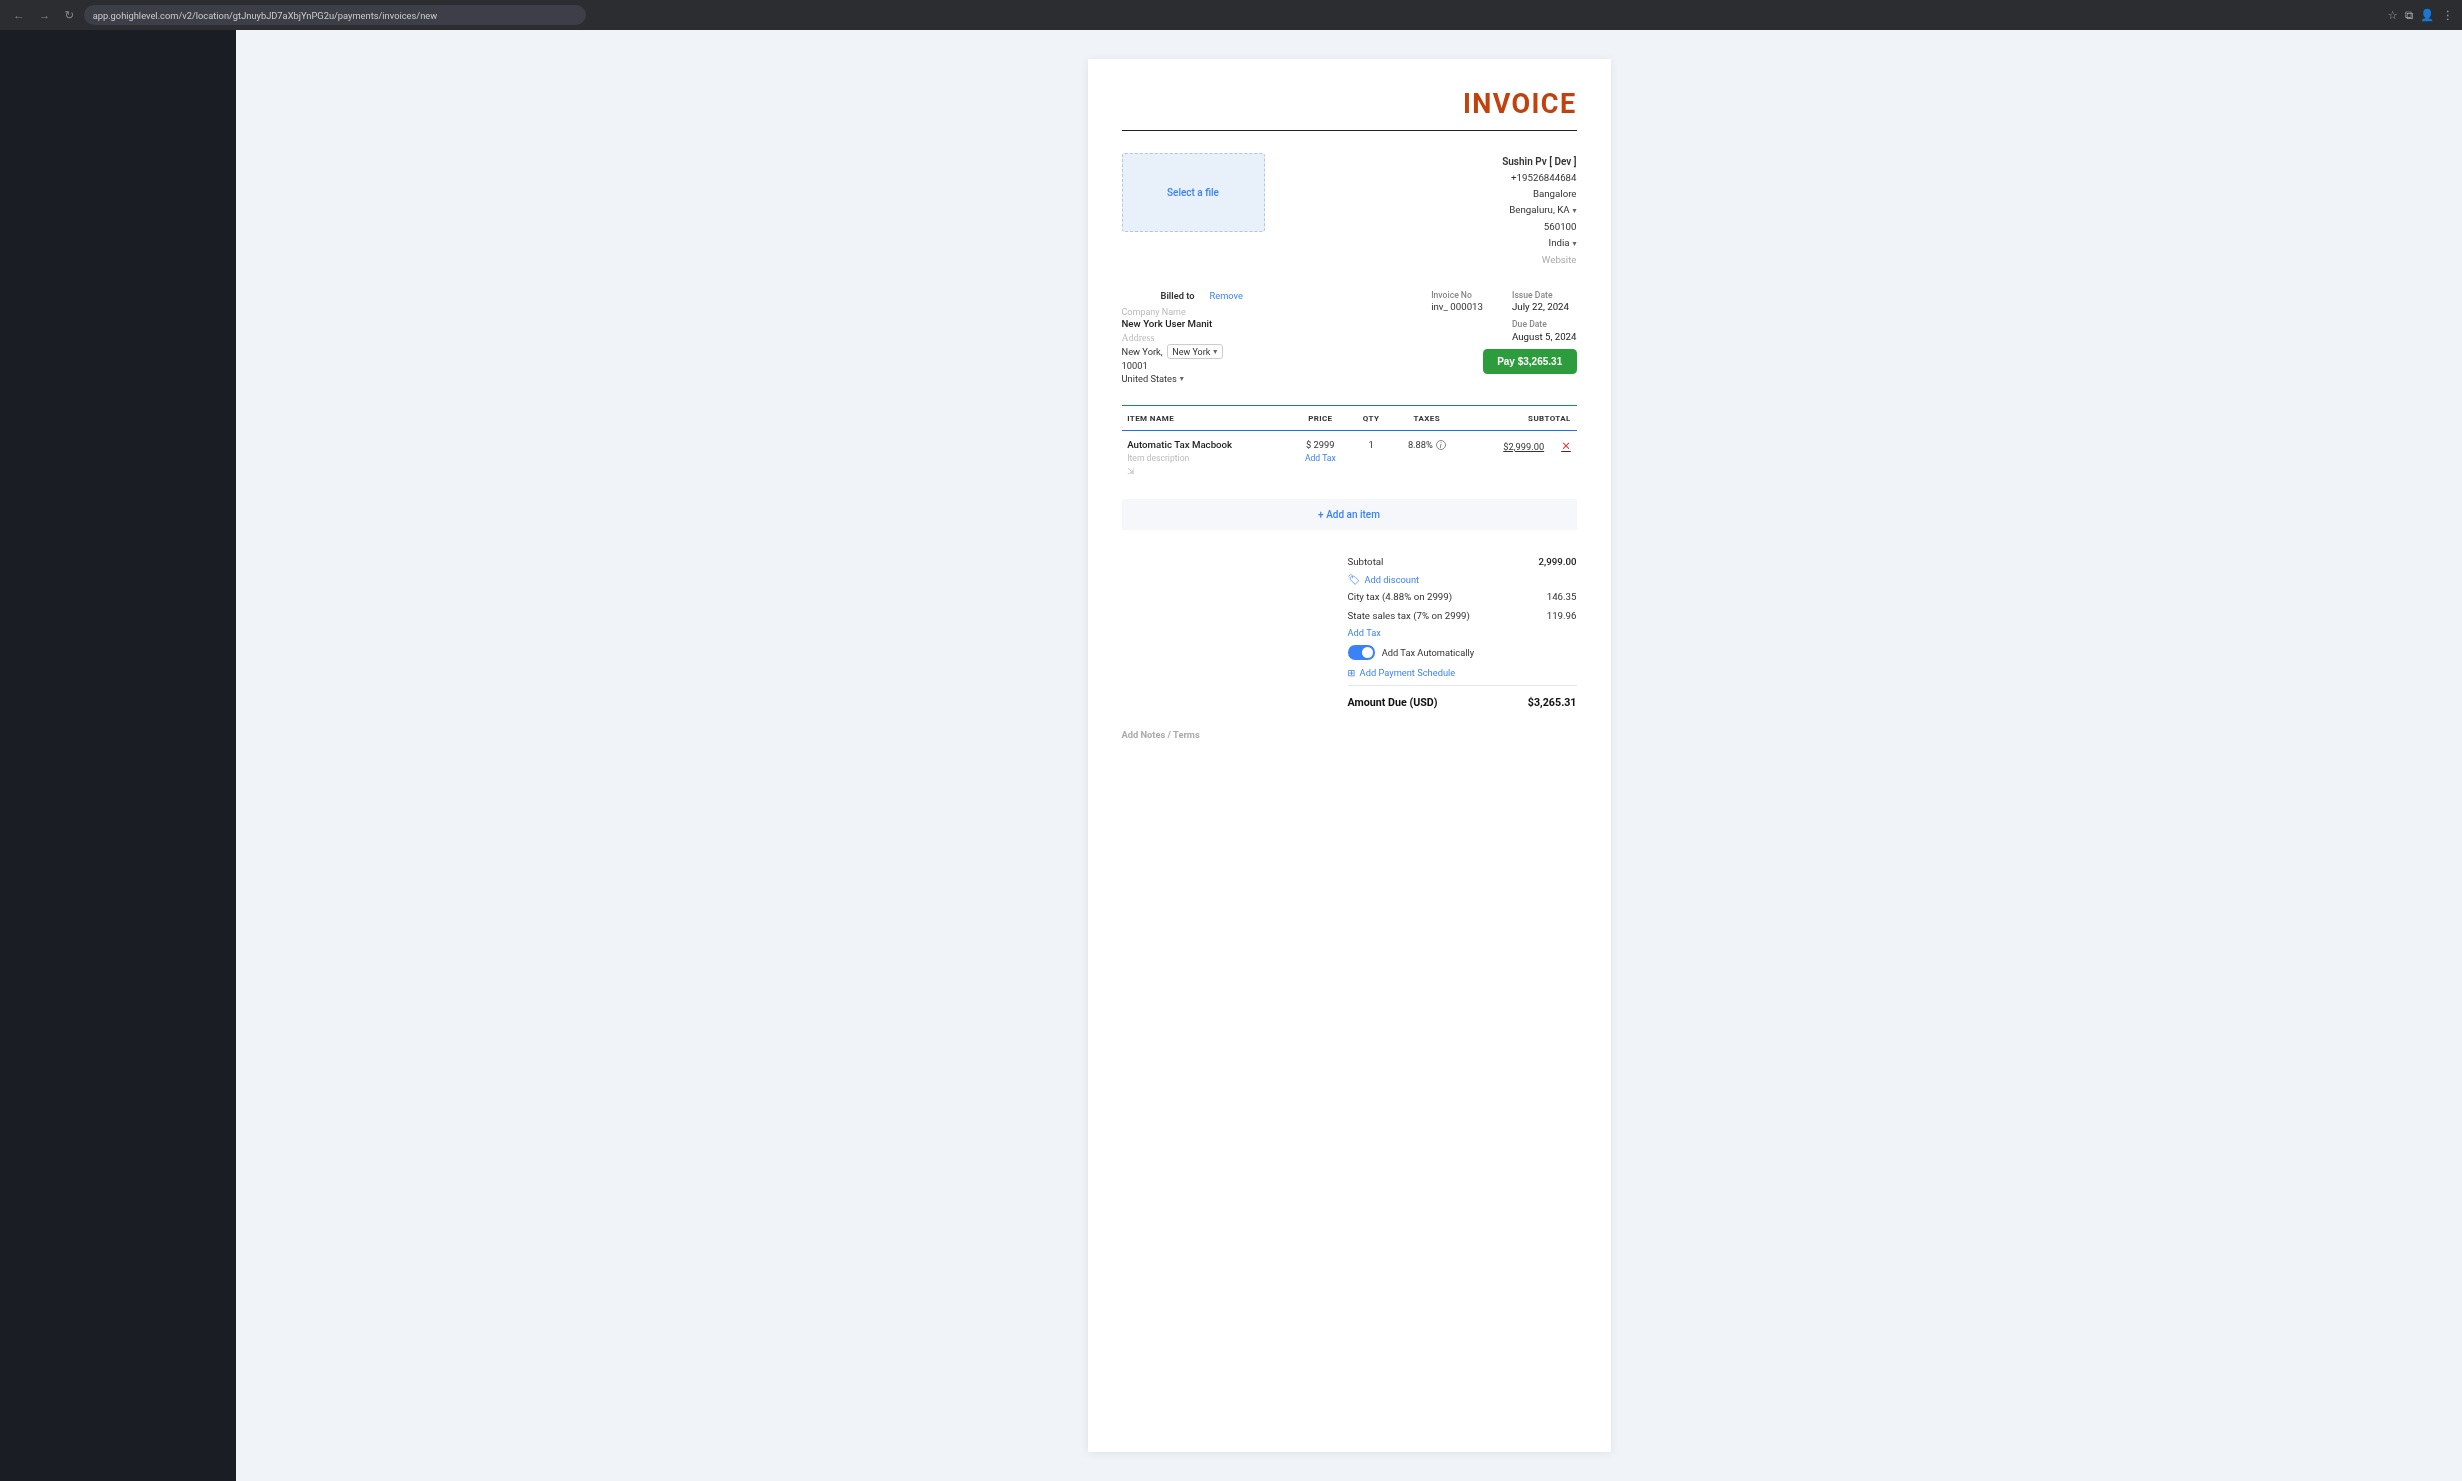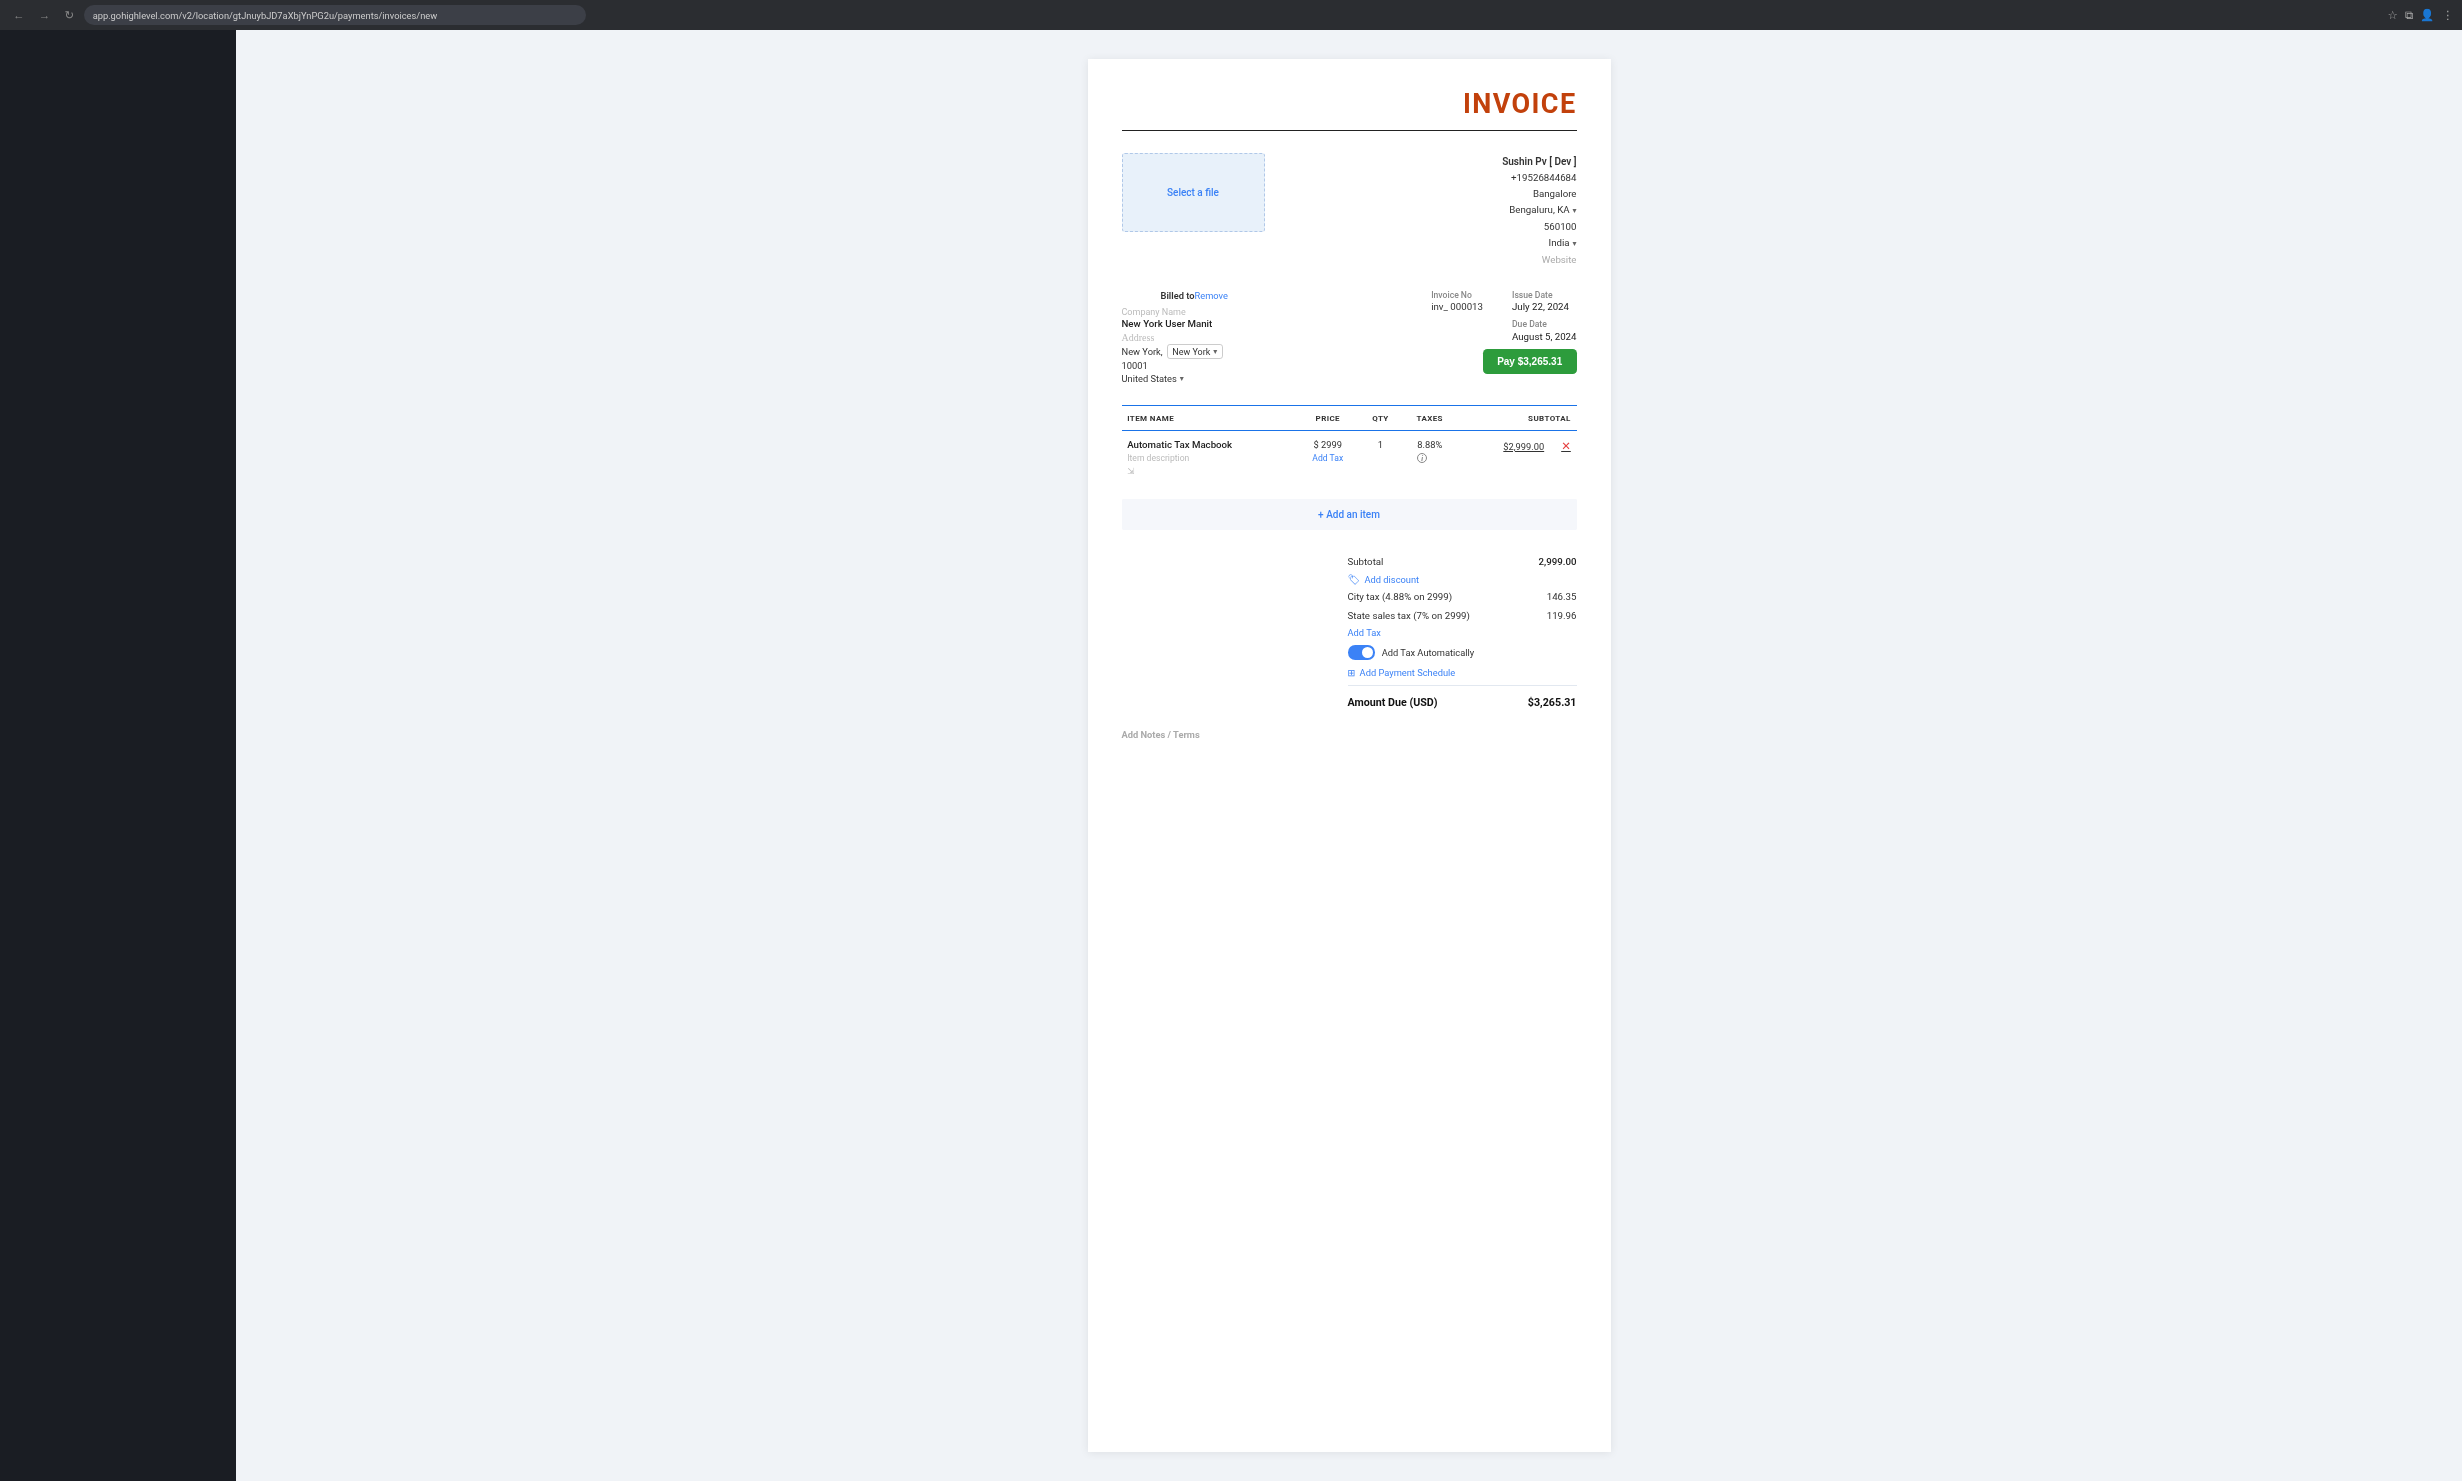--- a/index.html
+++ b/index.html
@@ -149,21 +149,21 @@
       align-items: flex-start;
       margin-bottom: 21.5px;
     }
 
     .billed-to-section {
       flex: 1;
     }
     .billed-to-header {
       display: flex;
       align-items: center;
-      gap: 0;
+      gap: 15px;
       margin-bottom: 5.7px;
       padding-left: 39px;
     }
     .billed-to-label {
       font-size: 9.3px;
       font-weight: 600;
       color: #333;
     }
     .remove-link {
       color: #3b82f6;
@@ -318,23 +318,22 @@
     }
     .taxes-cell {
       display: flex;
       flex-direction: column;
       align-items: center;
       gap: 2.9px;
     }
     .tax-percent {
       font-size: 9.3px;
       display: flex;
-      align-items: flex-start;
+      align-items: flex-end;
       gap: 2.9px;
-      flex-direction: column;
     }
     .info-icon {
       width: 10px;
       height: 10px;
       border-radius: 50%;
       border: 1.1px solid #888;
       display: inline-flex;
       align-items: center;
       justify-content: center;
       font-size: 7.2px;

